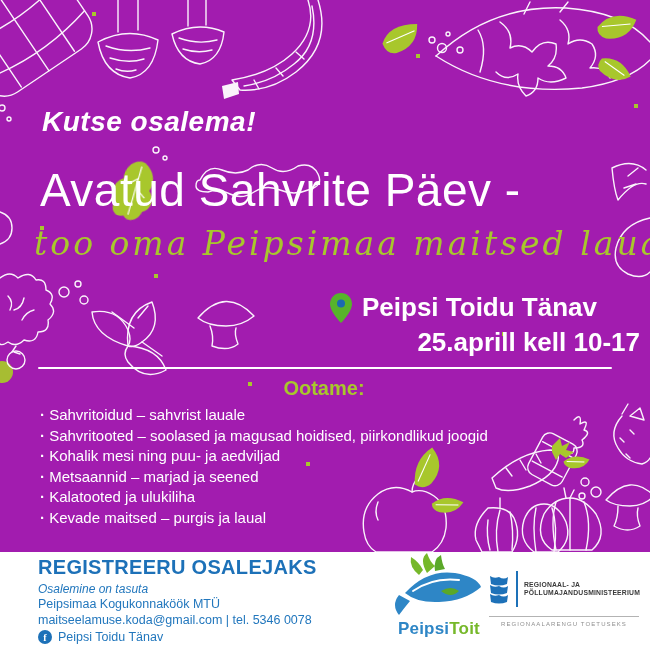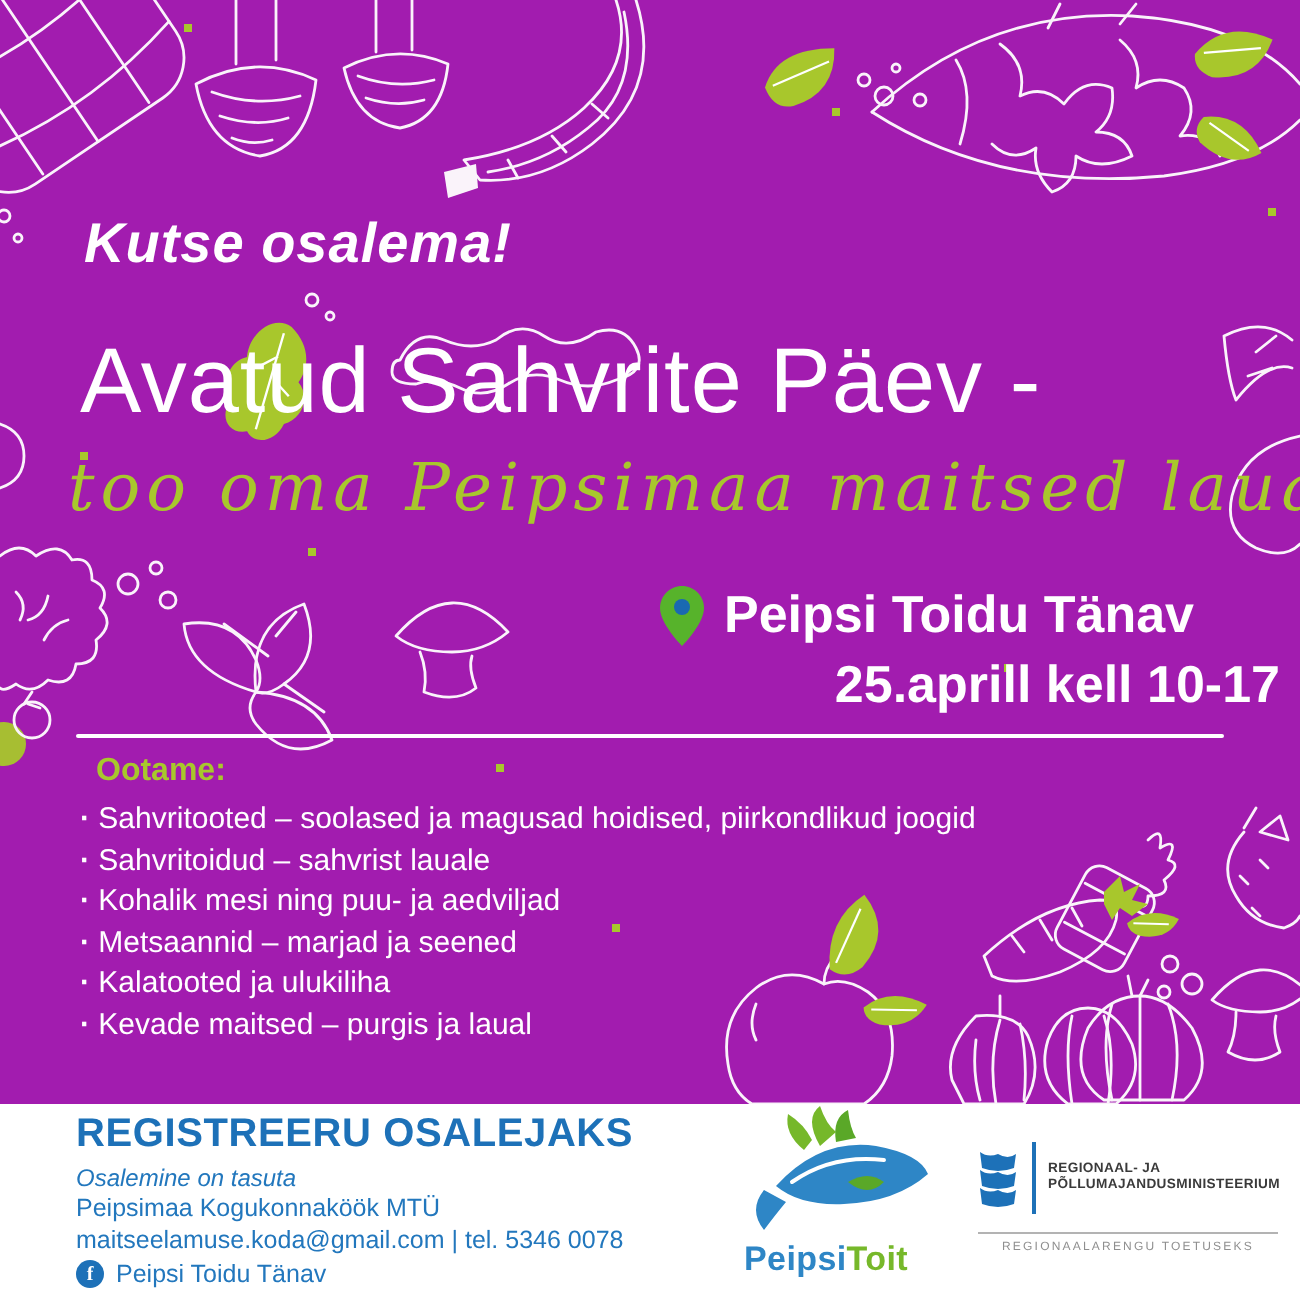--- a/index.html
+++ b/index.html
@@ -16,36 +16,36 @@
             font-family:"DejaVu Serif",serif;}
 
   .location{position:absolute;left:330px;top:292px;width:310px;color:#fff;}
   .loc-line1{display:flex;align-items:center;gap:10px;font-size:26px;font-weight:700;}
   .loc-line2{font-size:26px;font-weight:700;text-align:right;margin-top:4px;padding-left:10px;}
   .pin{flex:0 0 auto;}
 
   .divider{position:absolute;left:38px;top:367px;width:574px;height:2px;background:#fff;border-radius:1px;}
 
   .expect{position:absolute;left:40px;top:377px;width:560px;}
-  .expect-heading{color:#a8c72c;font-size:16px;font-weight:700;margin:0 0 5px 8px;}
+  .expect-heading{color:#a8c72c;font-size:20px;font-weight:700;margin:0 0 5px 8px;text-align:center;}
   .expect ul{margin:0;padding:0;list-style:none;}
   .expect li{color:#fff;font-size:15px;line-height:20.6px;white-space:nowrap;}
   .expect li::before{content:"·  ";font-weight:700;}
 
   .footer{position:absolute;left:0;bottom:0;width:650px;height:97px;background:#fff;}
   .footer-left{position:absolute;left:38px;top:4px;color:#2277bd;}
   .reg-heading{color:#1d71b8;font-size:20px;font-weight:700;letter-spacing:.3px;margin:0 0 3px 0;}
   .free-note{font-size:12px;font-style:italic;line-height:15px;}
   .org-line,.contact-line{font-size:12.5px;line-height:15.5px;}
   .fb-row{display:flex;align-items:center;gap:6px;margin-top:2px;font-size:12.5px;}
   .fb-icon{width:14px;height:14px;border-radius:50%;background:#1d71b8;color:#fff;
            display:flex;align-items:center;justify-content:center;
            font-size:10px;font-weight:700;font-family:"Liberation Serif",serif;}
 
-  .pt-logo{position:absolute;left:372px;top:1px;width:106px;}
+  .pt-logo{position:absolute;left:386px;top:1px;width:106px;text-align:center;}
   .pt-text{font-size:17px;font-weight:700;margin-top:-2px;letter-spacing:.2px;}
   .pt-blue{color:#2e86c6;} .pt-green{color:#76b82a;}
 
   .ministry{position:absolute;left:489px;top:19px;width:156px;}
   .ministry-row{display:flex;align-items:center;gap:6px;}
   .ministry-vline{width:2px;height:36px;background:#1d71b8;}
   .ministry-name{font-size:6.8px;font-weight:700;color:#3a3a3a;line-height:8.5px;letter-spacing:.2px;}
   .ministry-sub{margin-top:9px;border-top:1px solid #b3b3b3;padding-top:4px;
                 font-size:6px;color:#8f8f8f;letter-spacing:1.1px;text-align:center;width:150px;}
 </style>
@@ -217,22 +217,22 @@
       <span>Peipsi Toidu Tänav</span>
     </div>
     <div class="loc-line2">25.aprill kell 10-17</div>
   </div>
 
   <div class="divider"></div>
 
   <div class="expect">
     <div class="expect-heading">Ootame:</div>
     <ul>
+      <li>Sahvritoidud – sahvrist lauale</li>
       <li>Sahvritooted – soolased ja magusad hoidised, piirkondlikud joogid</li>
-      <li>Sahvritoidud – sahvrist lauale</li>
       <li>Kohalik mesi ning puu- ja aedviljad</li>
       <li>Metsaannid – marjad ja seened</li>
       <li>Kalatooted ja ulukiliha</li>
       <li>Kevade maitsed – purgis ja laual</li>
     </ul>
   </div>
 
   <div class="footer">
     <div class="footer-left">
       <div class="reg-heading">REGISTREERU OSALEJAKS</div>

